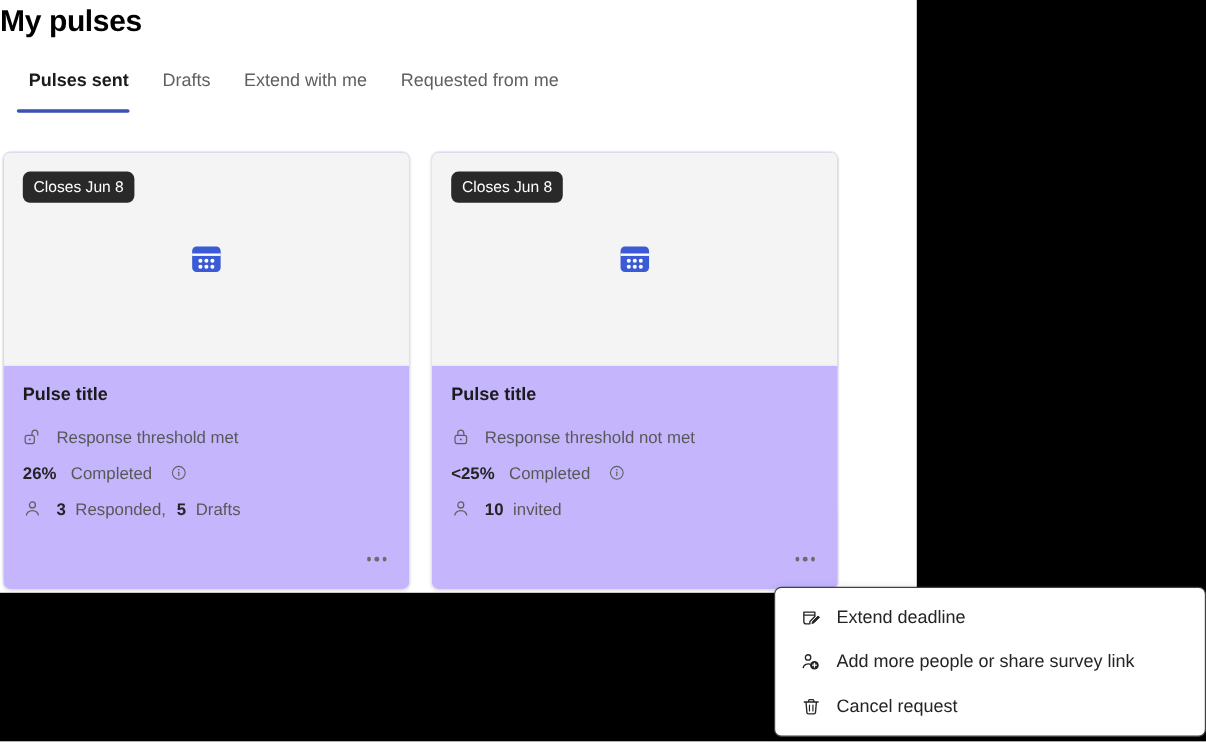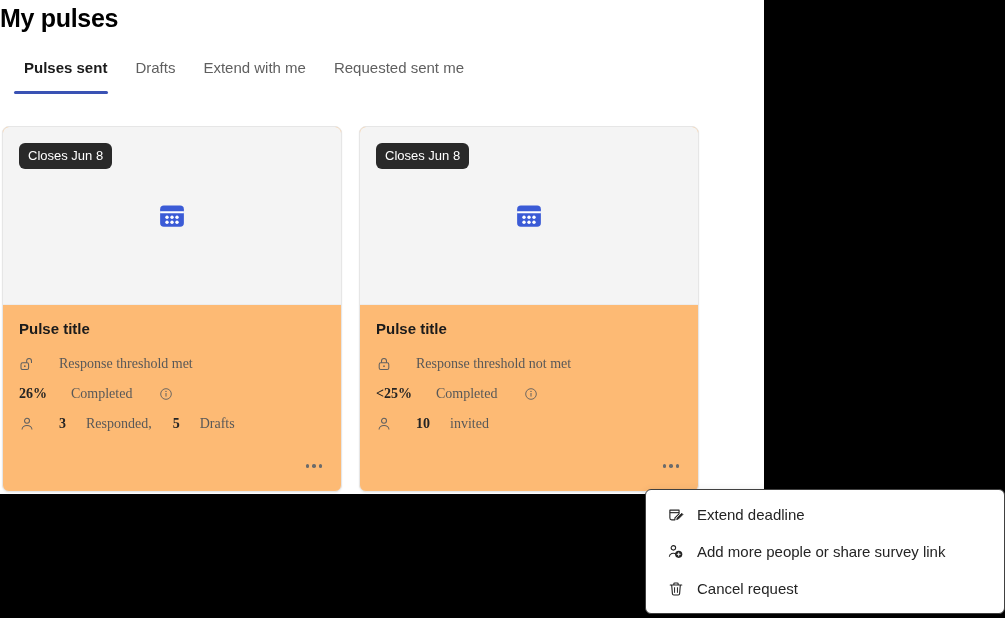--- a/index.html
+++ b/index.html
@@ -90,21 +90,21 @@
     left: 14px;
     right: 13px;
   }
 
   
   .card {
     position: absolute;
     top: 126px;
     width: 340px;
     height: 366px;
-    background: #fdba74;
+    background: #c4b5fd;
     border: 1px solid #e6e6e6;
     border-radius: 7px;
     box-shadow: 0 1px 2px rgba(0,0,0,0.07);
     box-sizing: border-box;
     overflow: hidden;
   }
   #card-0 { left: 2px; }
   #card-1 { left: 359px; }
 
   .card-media {
@@ -143,26 +143,25 @@
   .card-title {
     font-size: 15px;
     font-weight: bold;
     color: #1b1b1b;
     margin: 0 0 16px 0;
     line-height: 20px;
   }
   .meta-row {
     display: flex;
     align-items: center;
-    gap: 24px;
+    gap: 12px;
     margin-bottom: 12px;
     font-size: 14px;
     color: #585858;
     line-height: 18px;
-    font-family: Liberation Serif, serif;
   }
   .meta-row .ico {
     width: 16px;
     height: 16px;
     flex: 0 0 16px;
     display: block;
   }
   .meta-row b {
     color: #242424;
     font-weight: bold;
@@ -240,21 +239,21 @@
       <span>Pulses sent</span>
       <span class="tab-underline"></span>
     </div>
     <div class="tab">
       <span>Drafts</span>
     </div>
     <div class="tab">
       <span>Extend with me</span>
     </div>
     <div class="tab">
-      <span>Requested sent me</span>
+      <span>Requested from me</span>
     </div>
   </div>
 
   <div class="card" id="card-0">
     <div class="card-media">
       <div class="badge">Closes Jun 8</div>
       <svg class="media-icon" viewBox="0 0 24 24">
         <rect x="2.5" y="3.5" width="19" height="17" rx="3" fill="#3b5bd6"></rect>
         <rect x="2.5" y="8.2" width="19" height="1.6" fill="#ffffff"></rect>
         <circle cx="8" cy="13" r="1.35" fill="#ffffff"></circle>

